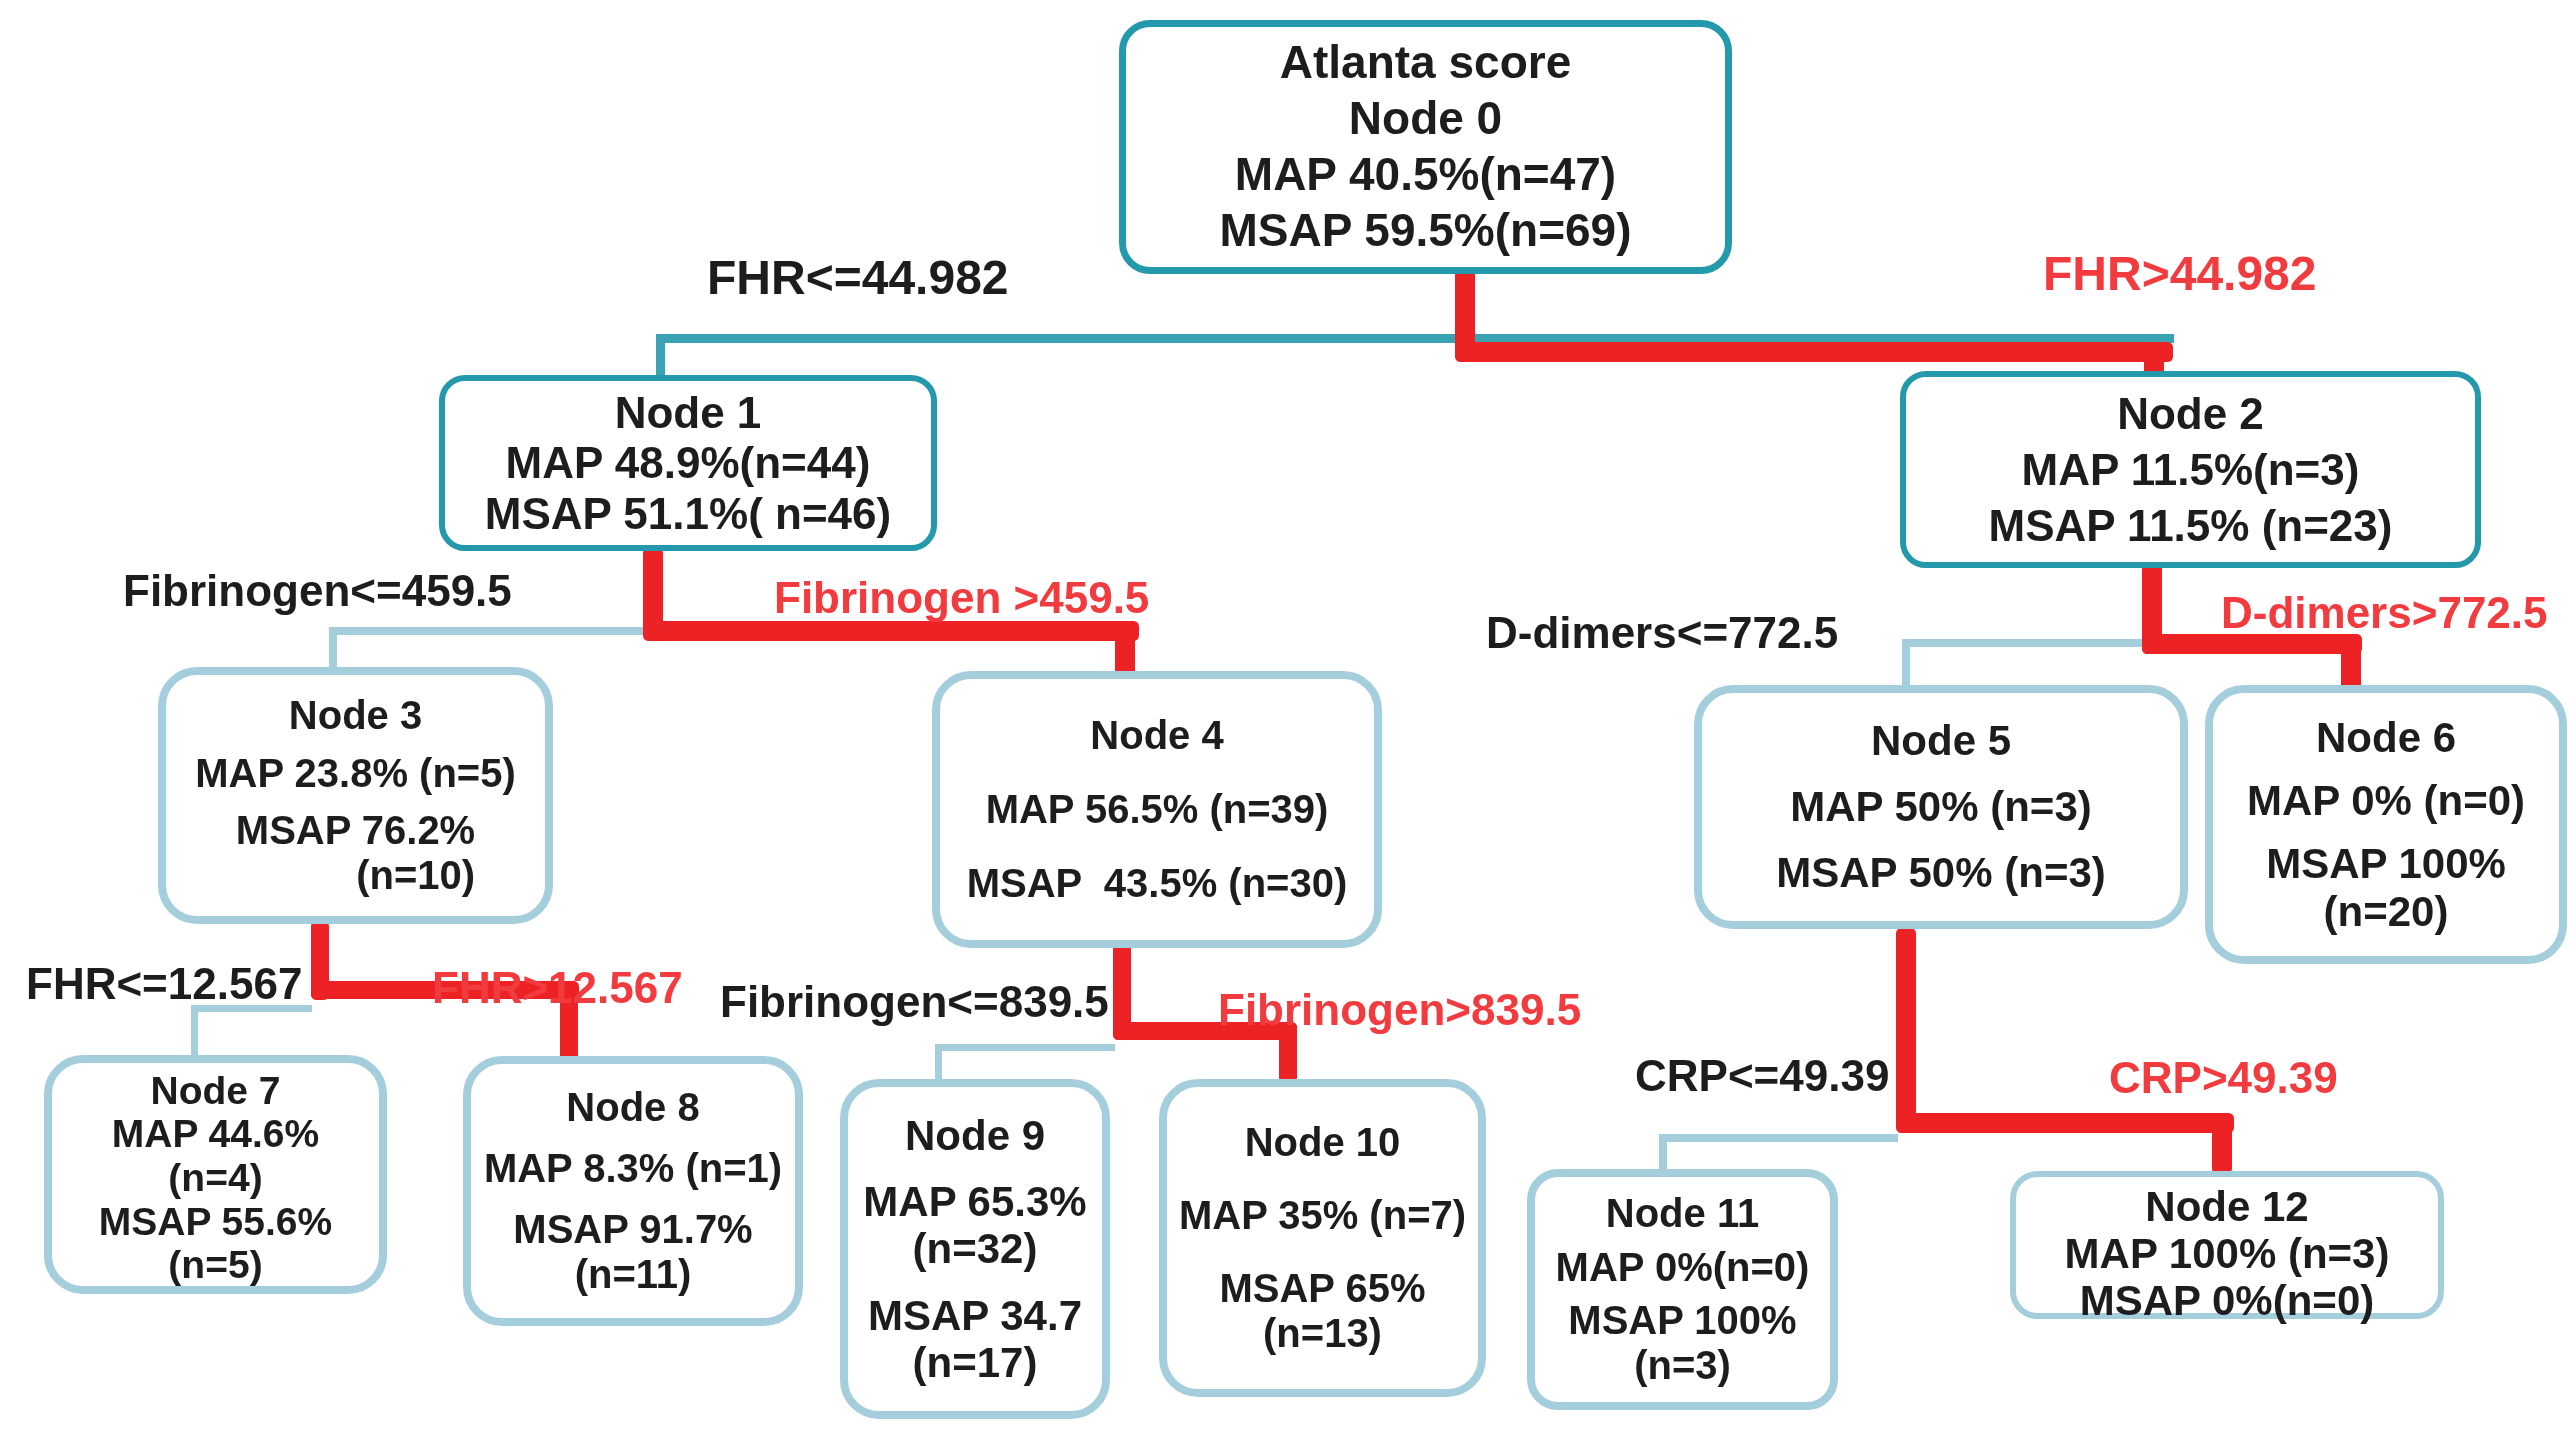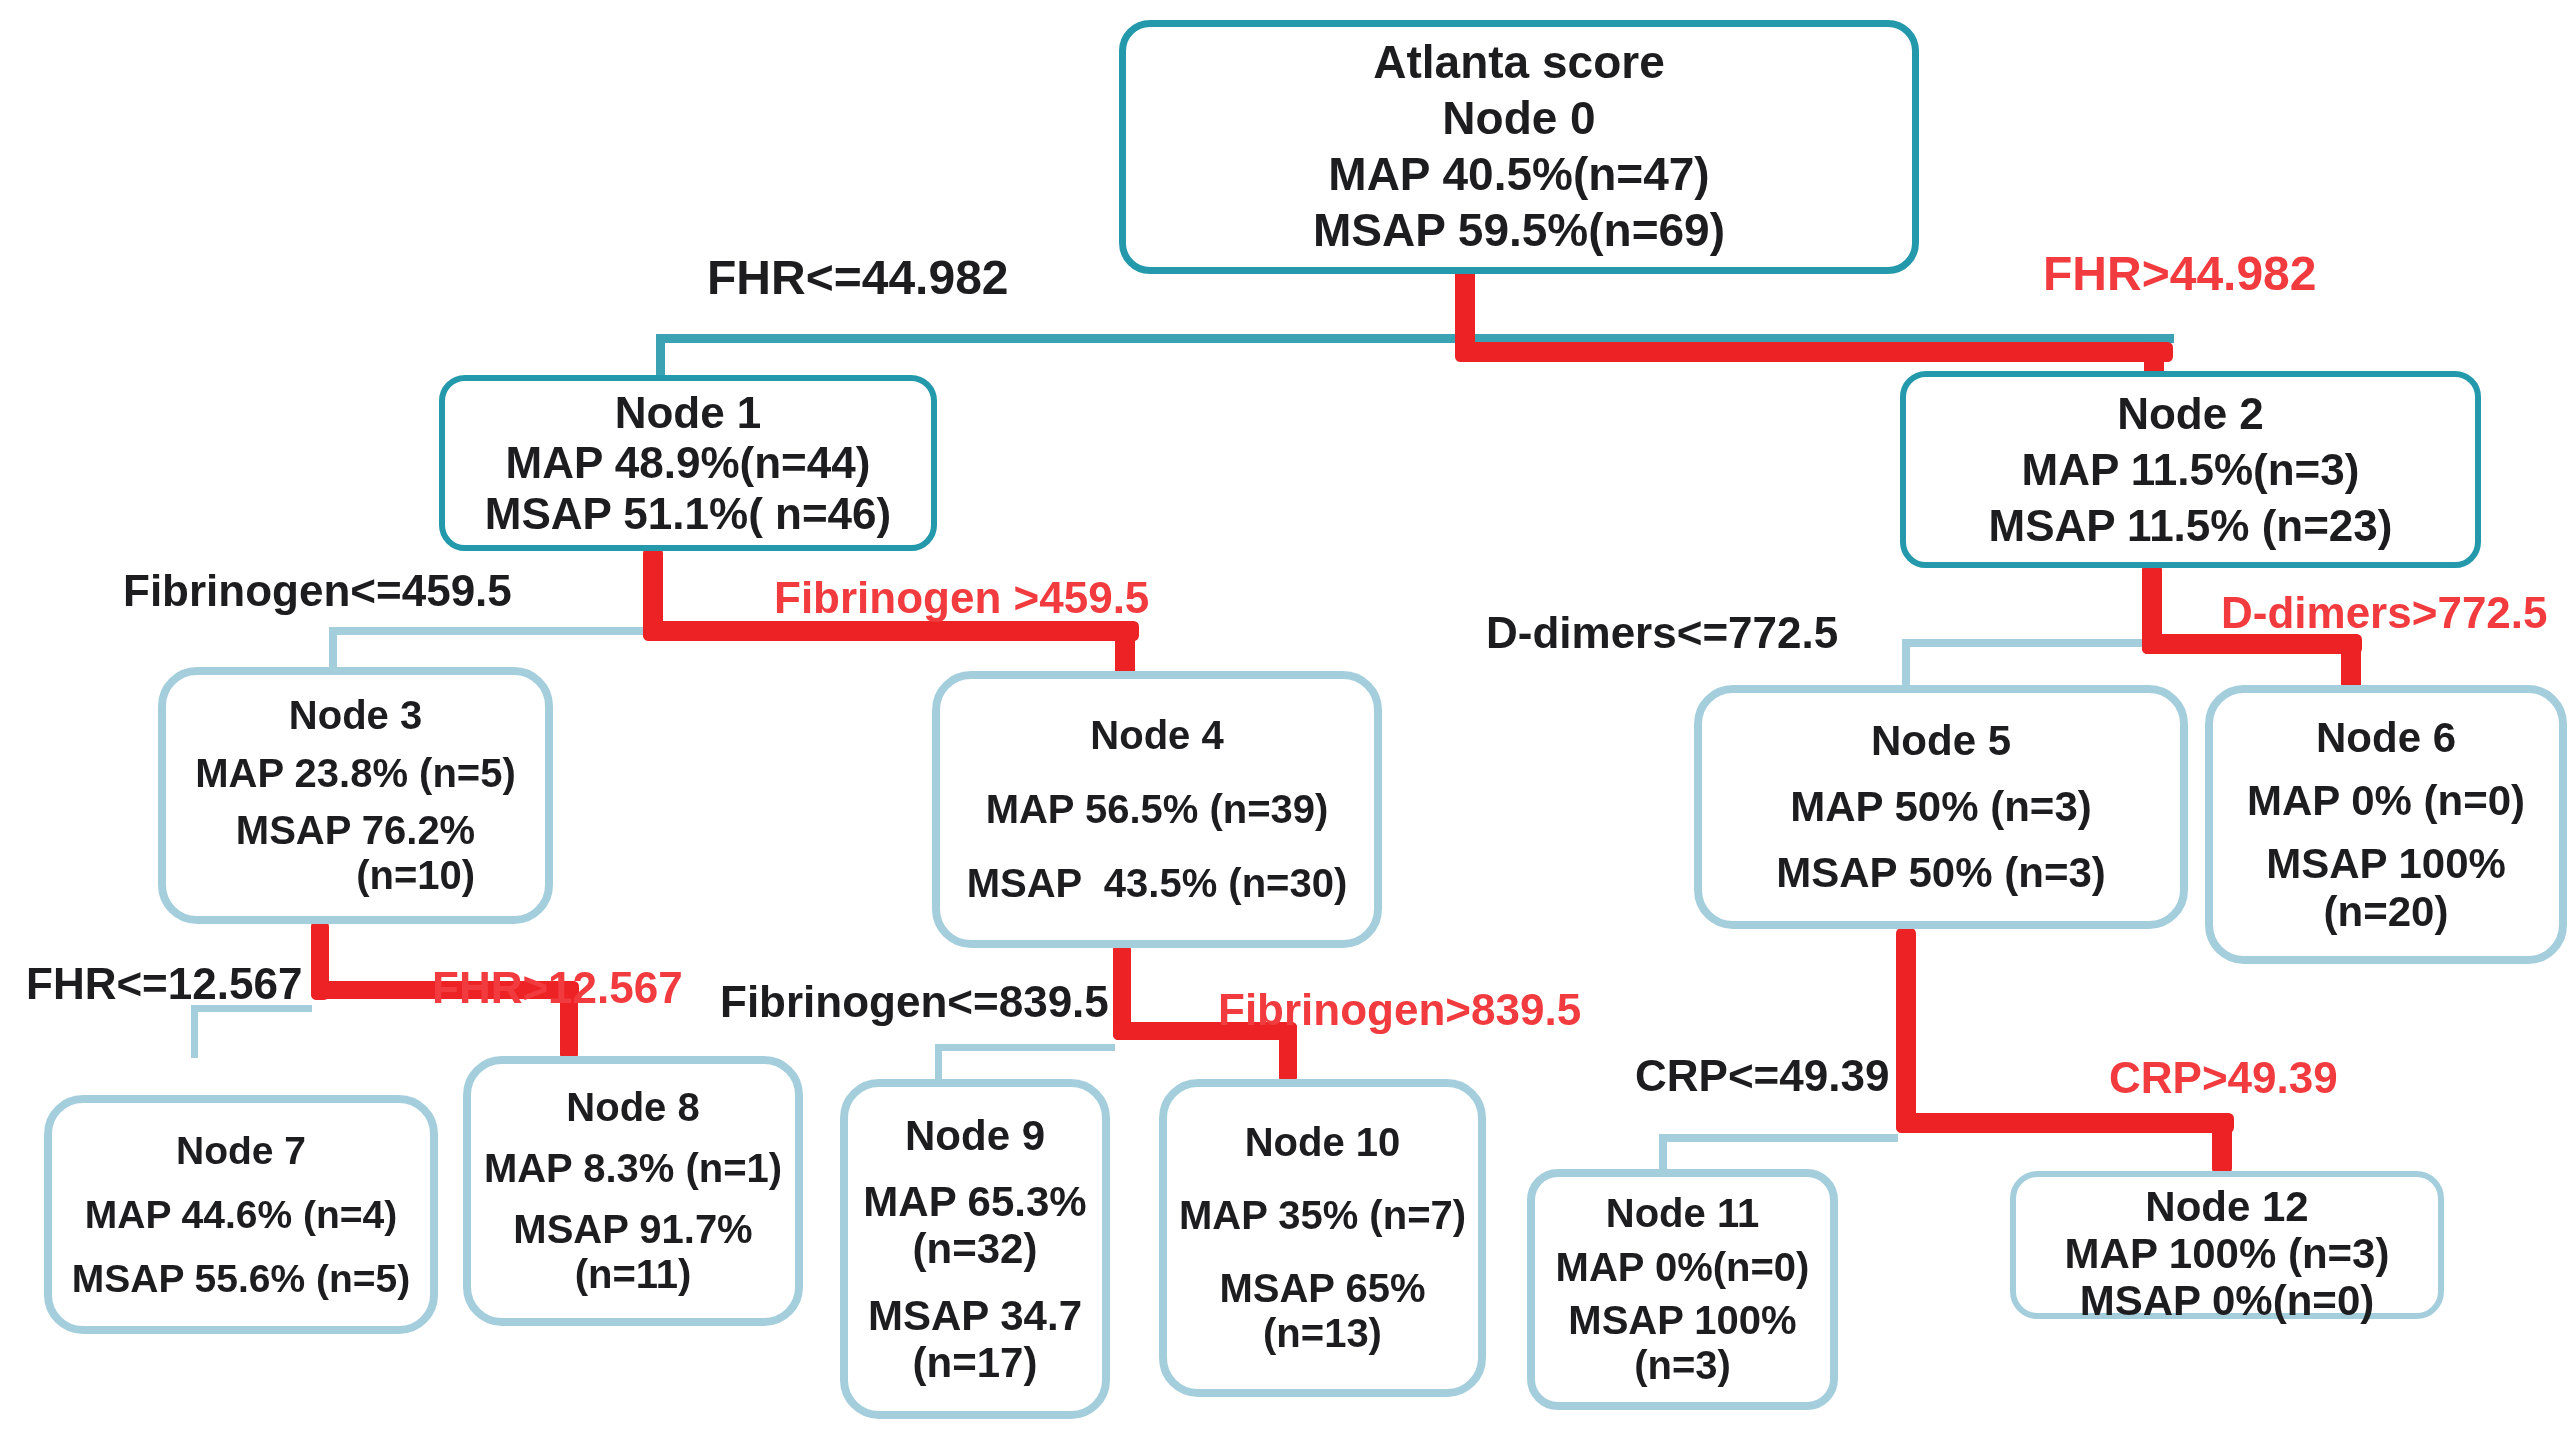--- a/index.html
+++ b/index.html
@@ -37,28 +37,28 @@
     font-weight:bold;
     color:#1d1d1f;
     white-space:nowrap;
     z-index:4;
     font-size:44px;
   }
   .lbl.redtxt{color:#f23b3e;}
   .big{font-size:48px;}
 
   
-  #n0{left:1119px;top:20px;width:800px;height:254px;font-size:46px;}
+  #n0{left:1119px;top:20px;width:613px;height:254px;font-size:46px;}
   #n1{left:439px;top:375px;width:498px;height:176px;font-size:44px;}
   #n2{left:1900px;top:371px;width:581px;height:197px;font-size:44px;}
   #n3{left:158px;top:667px;width:395px;height:257px;font-size:40px;text-align:right;}
   #n4{left:932px;top:671px;width:450px;height:277px;font-size:40px;}
   #n5{left:1694px;top:685px;width:494px;height:244px;font-size:42px;}
   #n6{left:2205px;top:685px;width:362px;height:279px;font-size:42px;}
-  #n7{left:44px;top:1055px;width:394px;height:239px;font-size:39px;margin-top:40px;}
+  #n7{left:44px;top:1055px;width:343px;height:239px;font-size:39px;}
   #n8{left:463px;top:1056px;width:340px;height:270px;font-size:40px;}
   #n9{left:840px;top:1079px;width:270px;height:340px;font-size:42px;}
   #n10{left:1159px;top:1079px;width:327px;height:318px;font-size:40px;}
   #n11{left:1527px;top:1169px;width:311px;height:241px;font-size:40px;}
   #n12{left:2010px;top:1171px;width:434px;height:148px;font-size:42px;}
 </style>
 </head>
 <body>
 
 <div id="canvas">

